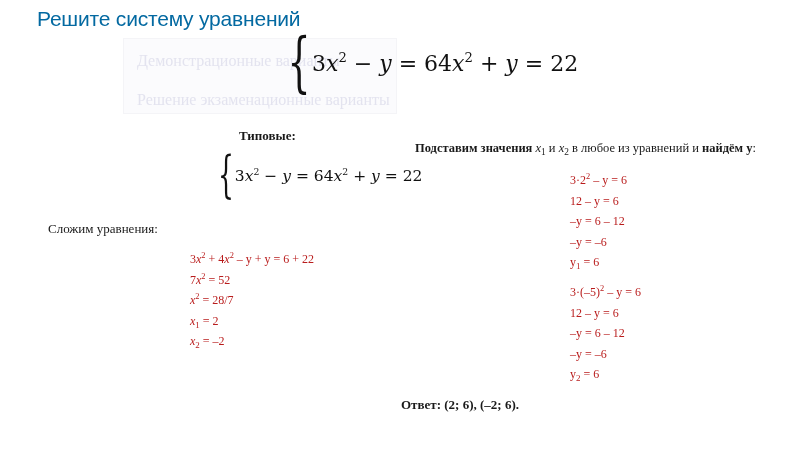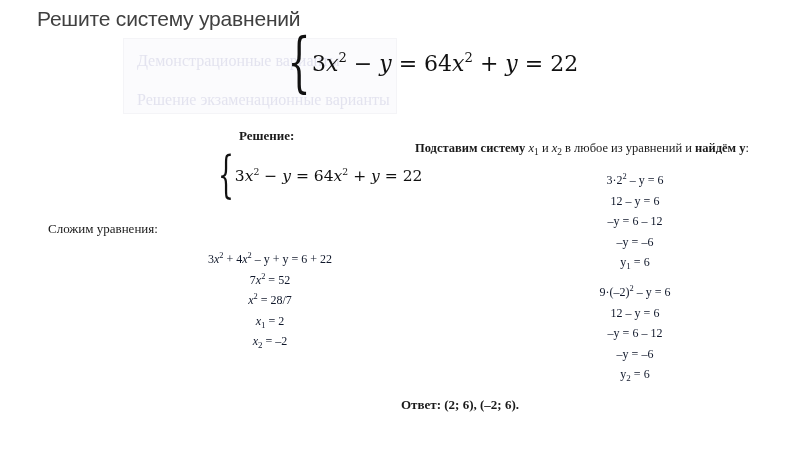--- a/index.html
+++ b/index.html
@@ -3,21 +3,21 @@
 <meta charset="utf-8">
 <style>
   html, body { margin: 0; padding: 0; }
   body {
     width: 800px; height: 450px; position: relative; overflow: hidden;
     background: #ffffff; color: #1a1a1a;
     font-family: "Liberation Serif", "DejaVu Serif", serif;
   }
   .abs { position: absolute; }
   .title {
-    left: 37px; top: 7px; font-size: 21px; color: #404040;
+    left: 37px; top: 7px; font-size: 21px; color: #0369a1;
     font-family: "Liberation Sans", "DejaVu Sans", sans-serif; letter-spacing: -0.2px;
   }
   .ghost-box {
     left: 123px; top: 38px; width: 272px; height: 74px;
     background: #fbfbfd; border: 1px solid #f4f4f7;
   }
   .ghost-text { font-size: 16px; color: #e3e3ef; font-family: "Liberation Serif", serif; }
   .ghost1 { left: 137px; top: 52px; }
   .ghost2 { left: 137px; top: 91px; }
 
@@ -34,21 +34,21 @@
   .sys-big { left: 278px; top: 33px; }
   .sys-big .brace { font-size: 66px; transform: scaleX(0.55); margin-right: -8px; margin-top: -4px; }
   .sys-big .eq { font-size: 22px; line-height: 30px; }
 
   .solution-label { left: 239px; top: 128px; font-size: 13px; font-weight: bold; }
   .sys-small { left: 210px; top: 153px; }
   .sys-small .brace { font-size: 50px; transform: scaleX(0.5); margin-right: -7px; margin-top: -3px; }
   .sys-small .eq { font-size: 15.5px; line-height: 23px; }
 
   .add-label { left: 48px; top: 221px; font-size: 13px; }
-  .steps { text-align: center; font-size: 12px; line-height: 20.5px; color: #0f172a; }
+  .steps { text-align: left; font-size: 12px; line-height: 20.5px; color: #b91c1c; }
   .steps .v { font-style: italic; }
   .steps sup { font-size: 0.7em; vertical-align: 0.6em; line-height: 0; }
   .steps sub { font-size: 0.75em; vertical-align: -0.3em; line-height: 0; }
   .steps .b { font-weight: normal; }
   .left-steps { left: 190px; top: 249px; width: 160px; }
 
   .subst-label { left: 415px; top: 141px; font-size: 12.5px; white-space: nowrap; }
   .subst-label b { font-weight: bold; }
   .subst-label i { font-style: italic; }
   .subst-label sub { font-size: 0.75em; vertical-align: -0.3em; line-height: 0; }
@@ -71,21 +71,21 @@
   <div class="eqs">
     <div class="eq">
       <span>3</span><span class="v">x</span><sup>2</sup><span> − </span><span class="v">y</span><span> = 6</span>
     </div>
     <div class="eq">
       <span>4</span><span class="v">x</span><sup>2</sup><span> + </span><span class="v">y</span><span> = 22</span>
     </div>
   </div>
 </div>
 
-<div class="abs solution-label">Решение:</div>
+<div class="abs solution-label">Типовые:</div>
 
 <div class="abs sys sys-small">
   <span class="brace">{</span>
   <div class="eqs">
     <div class="eq">
       <span>3</span><span class="v">x</span><sup>2</sup><span> − </span><span class="v">y</span><span> = 6</span>
     </div>
     <div class="eq">
       <span>4</span><span class="v">x</span><sup>2</sup><span> + </span><span class="v">y</span><span> = 22</span>
     </div>
@@ -96,32 +96,32 @@
 
 <div class="abs steps left-steps">
   <div><span>3</span><span class="v">x</span><sup>2</sup><span> + 4</span><span class="v">x</span><sup>2</sup><span> – y + y = 6 + 22</span></div>
   <div><span>7</span><span class="v">x</span><sup>2</sup><span> = 52</span></div>
   <div><span class="v">x</span><sup>2</sup><span> = 28/7</span></div>
   <div class="b"><span class="v">x</span><sub>1</sub><span> = 2</span></div>
   <div class="b"><span class="v">x</span><sub>2</sub><span> = –2</span></div>
 </div>
 
 <div class="abs subst-label">
-  <b>Подставим систему </b><i>x</i><sub>1</sub><span> и </span><i>x</i><sub>2</sub><span> в любое из уравнений и </span><b>найдём у</b><span>:</span>
+  <b>Подставим значения </b><i>x</i><sub>1</sub><span> и </span><i>x</i><sub>2</sub><span> в любое из уравнений и </span><b>найдём у</b><span>:</span>
 </div>
 
 <div class="abs steps right-steps1">
   <div><span>3·2</span><sup>2</sup><span> – y = 6</span></div>
   <div>12 – y = 6</div>
   <div>–y = 6 – 12</div>
   <div>–y = –6</div>
   <div class="b"><span>y</span><sub>1</sub><span> = 6</span></div>
 </div>
 
 <div class="abs steps right-steps2">
-  <div><span>9·(–2)</span><sup>2</sup><span> – y = 6</span></div>
+  <div><span>3·(–5)</span><sup>2</sup><span> – y = 6</span></div>
   <div>12 – y = 6</div>
   <div>–y = 6 – 12</div>
   <div>–y = –6</div>
   <div class="b"><span>y</span><sub>2</sub><span> = 6</span></div>
 </div>
 
 <div class="abs answer">Ответ: (2; 6), (–2; 6).</div>
 
 </body></html>

